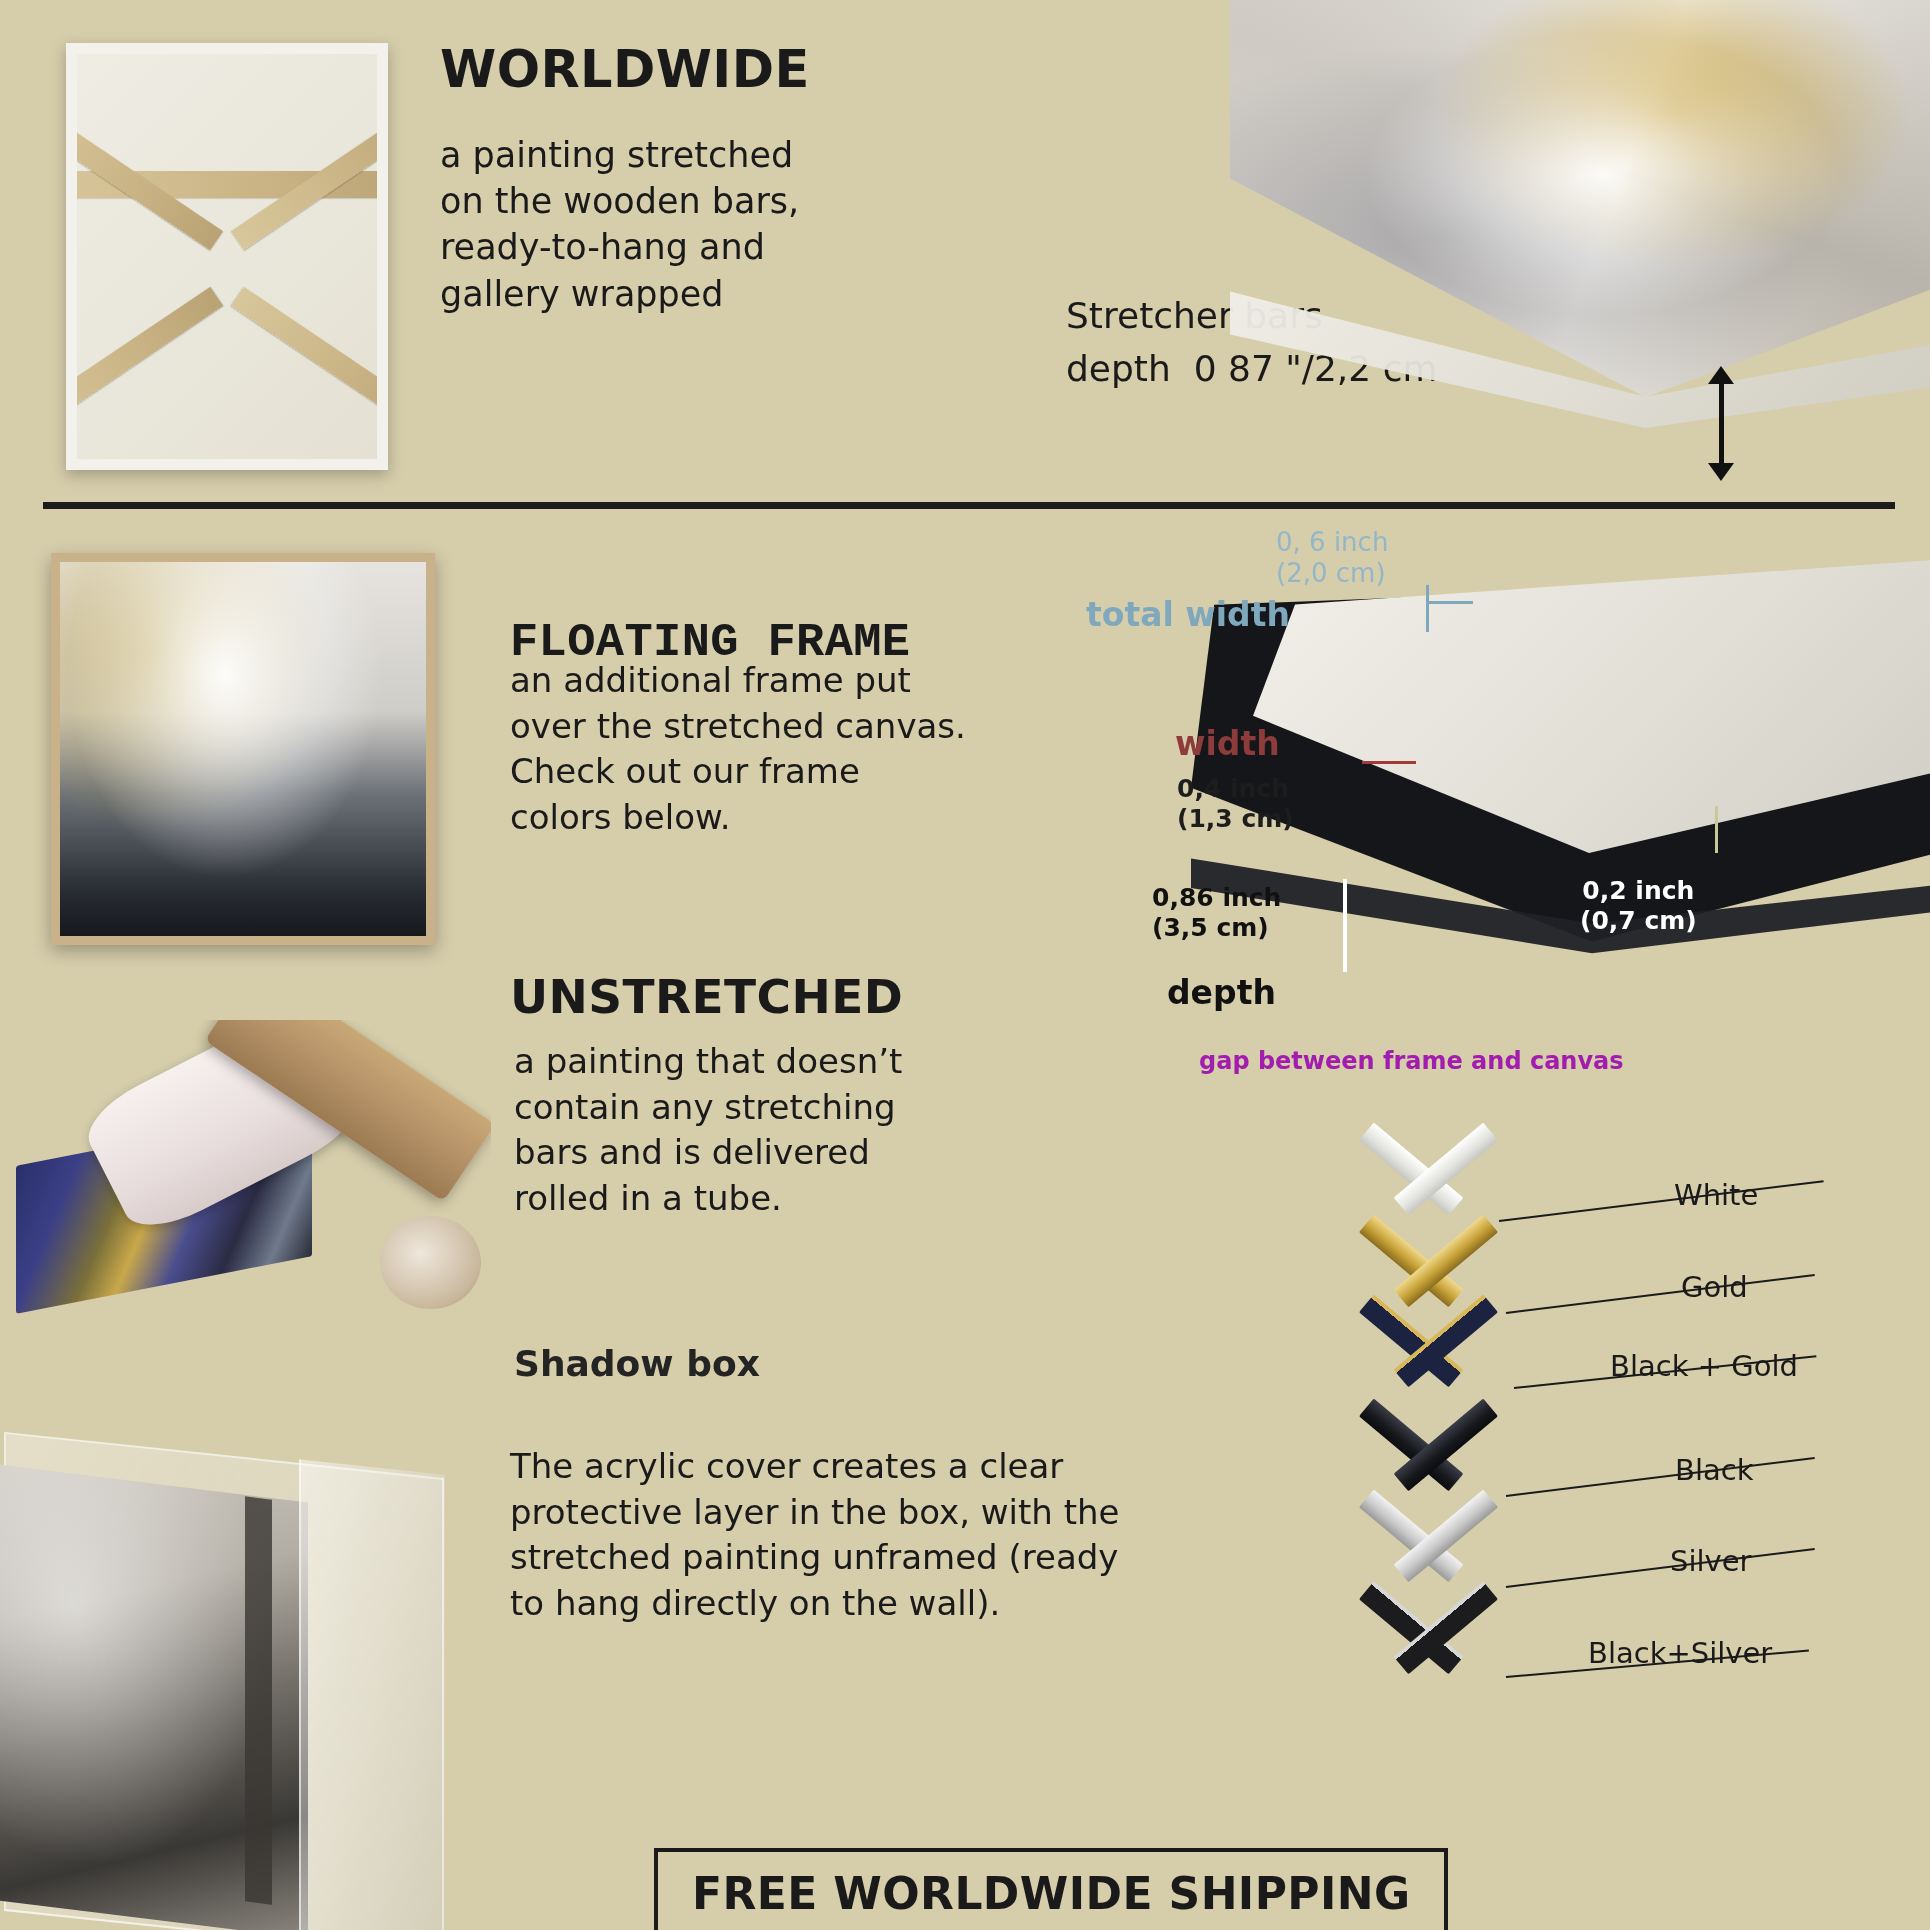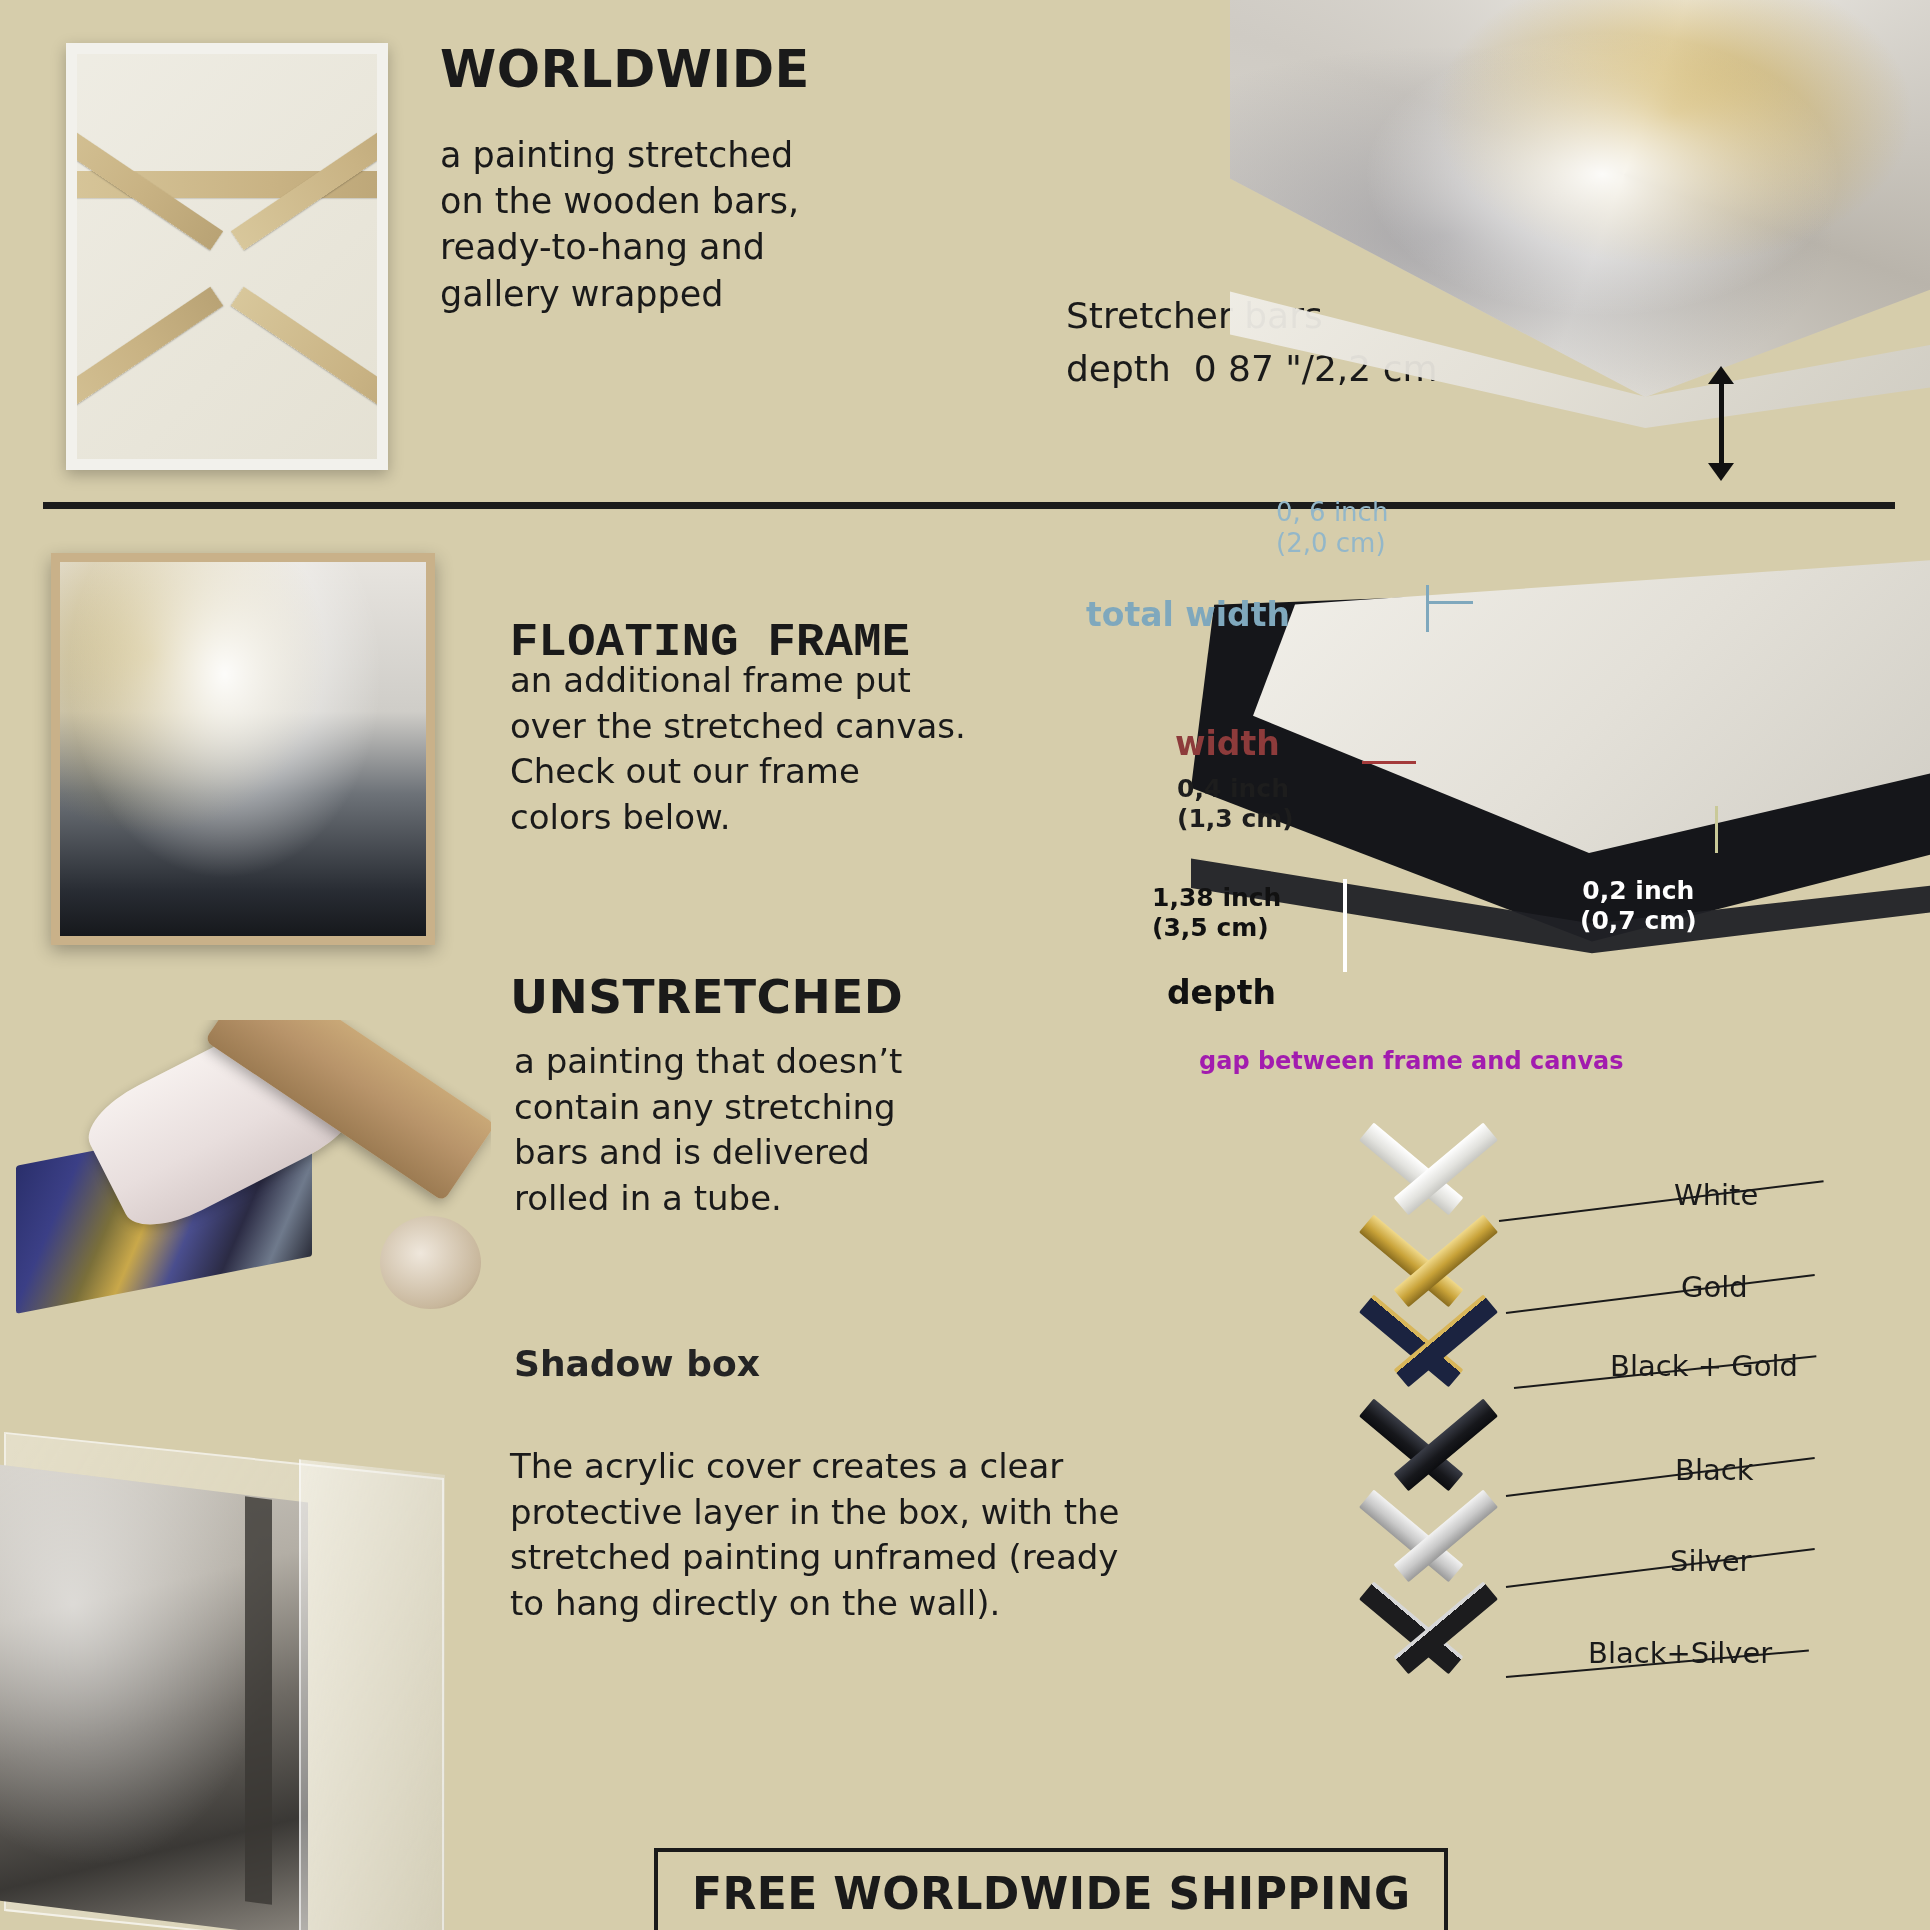--- a/index.html
+++ b/index.html
@@ -248,37 +248,37 @@
   <div class="abs" style="left:47px; top:15.6px; width:771px; height:366px; background:#15161a;
        clip-path: polygon(3% 8%, 100% 0%, 100% 74%, 52% 100%, 0 58%);"></div>
 
   <div class="abs plaster" style="left:109px; top:-7.8px; width:700px; height:327px;
        clip-path: polygon(6% 16%, 100% 2%, 100% 66%, 48% 92%, 0 50%);"></div>
 
   <div class="abs" style="left:47px; top:257px; width:771px; height:148px; background:#202126;
        clip-path: polygon(0 28%, 52% 72%, 100% 44%, 100% 62%, 52% 92%, 0 48%); opacity:0.95;"></div>
 </div>
 
-<div class="abs lbl-total-num" style="left:1276px; top:497px;">
+<div class="abs lbl-total-num" style="left:1276px; top:527px;">
   <span>0, 6 inch</span><br>
   <span>(2,0 cm)</span>
 </div>
 <div class="abs lbl-total" style="left:1086px; top:595px;">total width</div>
 <div class="abs" style="left:1426px; top:585px; width:3.1px; height:47px; background:#7fa8bd;"></div>
 <div class="abs" style="left:1426px; top:601px; width:47px; height:3.1px; background:#7fa8bd;"></div>
 
 <div class="abs lbl-width" style="left:1175px; top:724px;">width</div>
 <div class="abs lbl-width-num" style="left:1177px; top:774px;">
   <span>0,4 inch</span><br>
   <span>(1,3 cm)</span>
 </div>
 <div class="abs" style="left:1362px; top:761px; width:54px; height:3.1px; background:#a33a3a;"></div>
 
 <div class="abs lbl-depth-num" style="left:1152px; top:883px;">
-  <span>1,38 inch</span><br>
+  <span>0,86 inch</span><br>
   <span>(3,5 cm)</span>
 </div>
 <div class="abs lbl-depth" style="left:1167px; top:973px;">depth</div>
 <div class="abs" style="left:1343px; top:879px; width:3.9px; height:93px; background:#ffffff;"></div>
 
 <div class="abs lbl-inner-num" style="left:1580px; top:876px;">
   <span>0,2 inch</span><br>
   <span>(0,7 cm)</span>
 </div>
 <div class="abs" style="left:1715px; top:806px; width:3.1px; height:47px; background:#c9c998;"></div>

